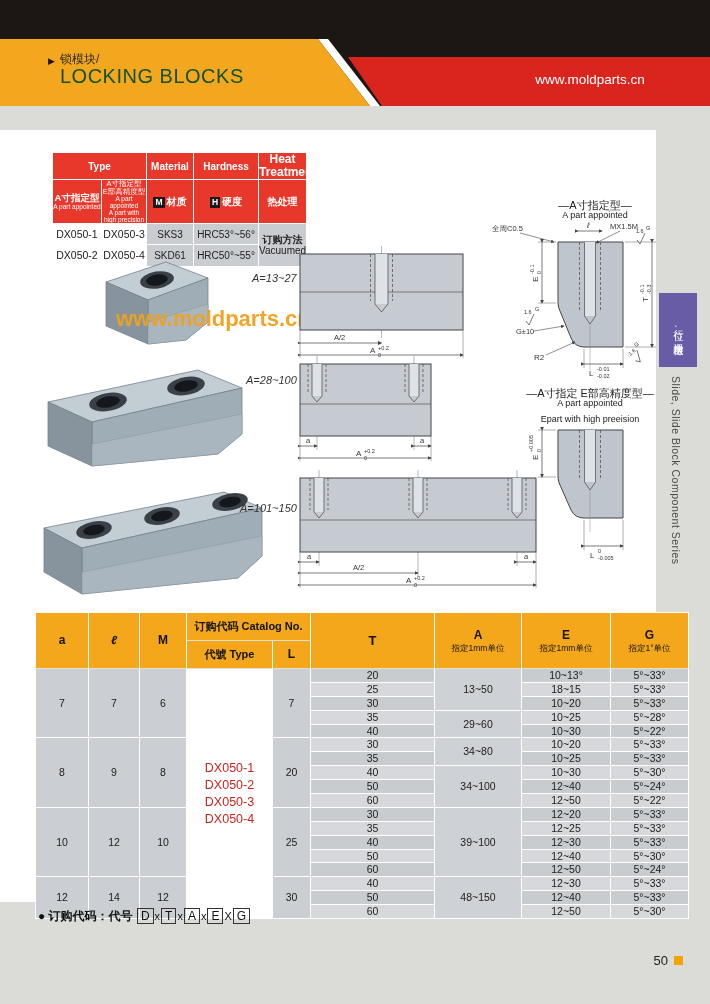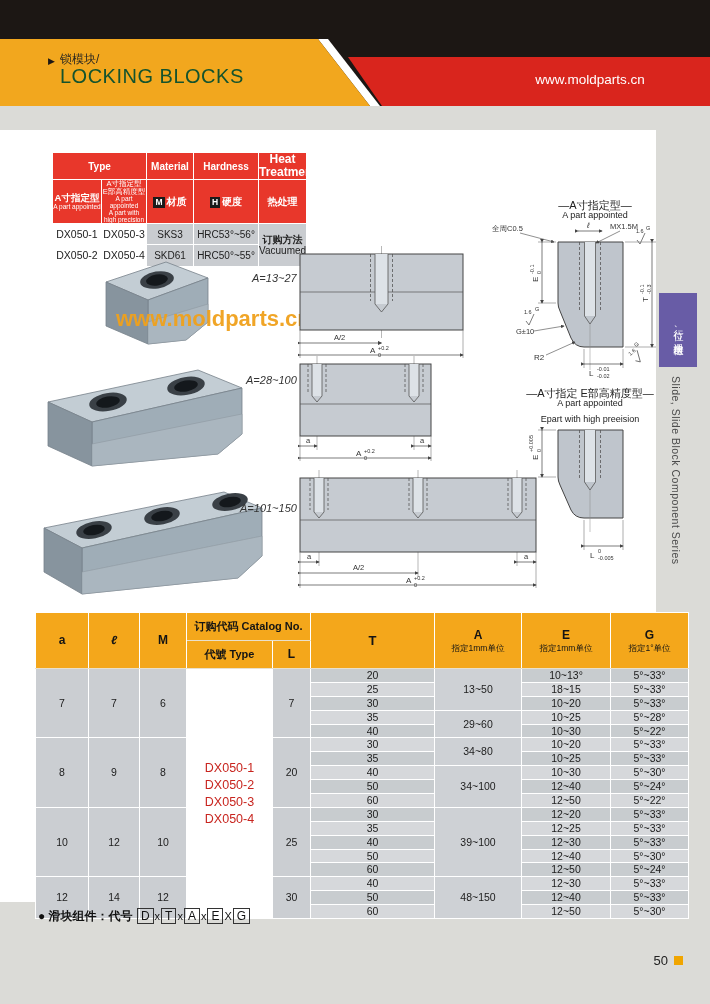--- a/index.html
+++ b/index.html
@@ -551,19 +551,19 @@
     <tr>
       <td class="r2">60</td>
       <td class="r2">12~50</td>
       <td class="r2">5°~30°</td>
     </tr>
   </tbody>
     </table>
 
   <div class="abs foot1" style="left:38px;top:908px">
     <span>●</span>
-    <span>滑块组件：代号</span>
+    <span>订购代码：代号</span>
     <span class="box">D</span><span class="sep">x</span><span class="box">T</span><span class="sep">x</span><span class="box">A</span><span class="sep">x</span><span class="box">E</span><span class="sep">X</span><span class="box">G</span>
   </div>
   <div class="abs pagenum" style="left:630px;top:953px;width:38px;text-align:right">50</div>
   <div class="abs psq" style="left:674px;top:956px"></div>
 
 </div>
 
 </body></html>

